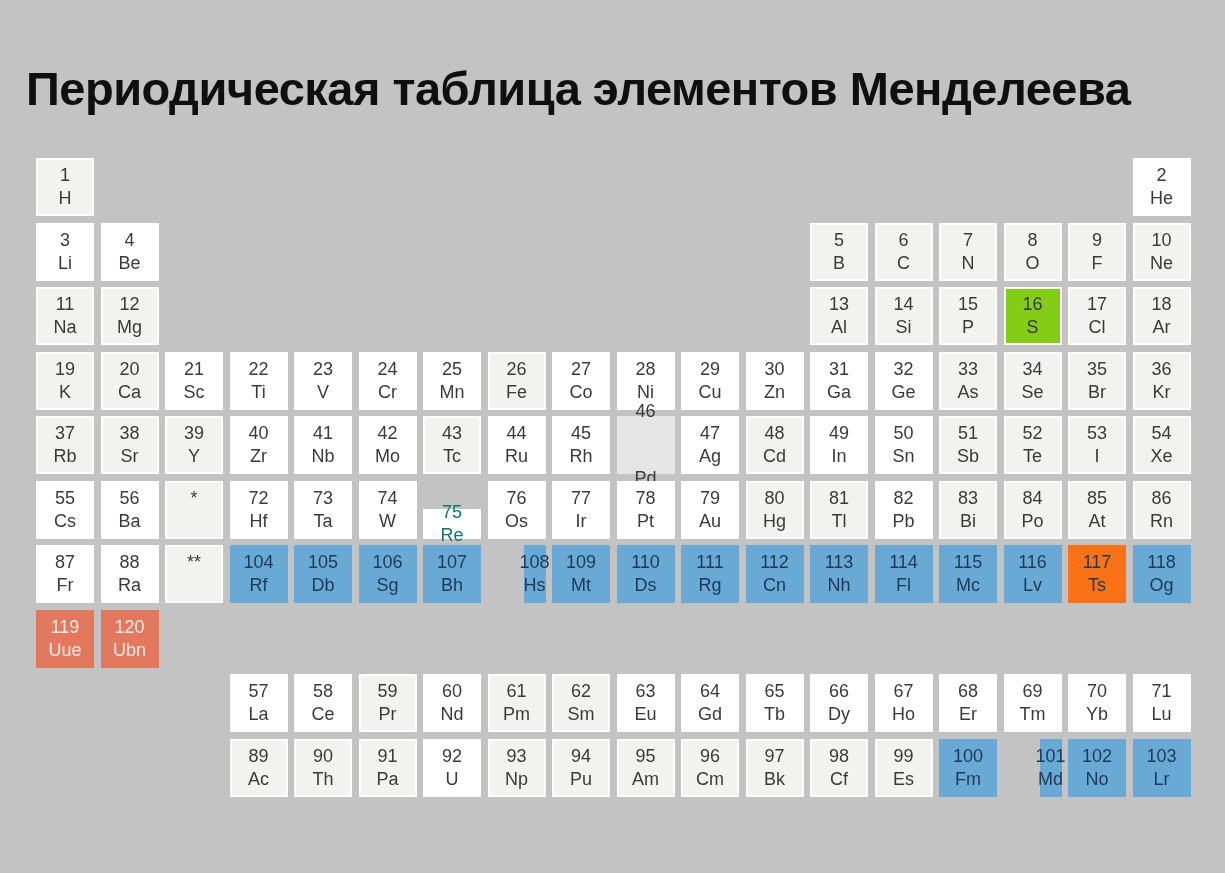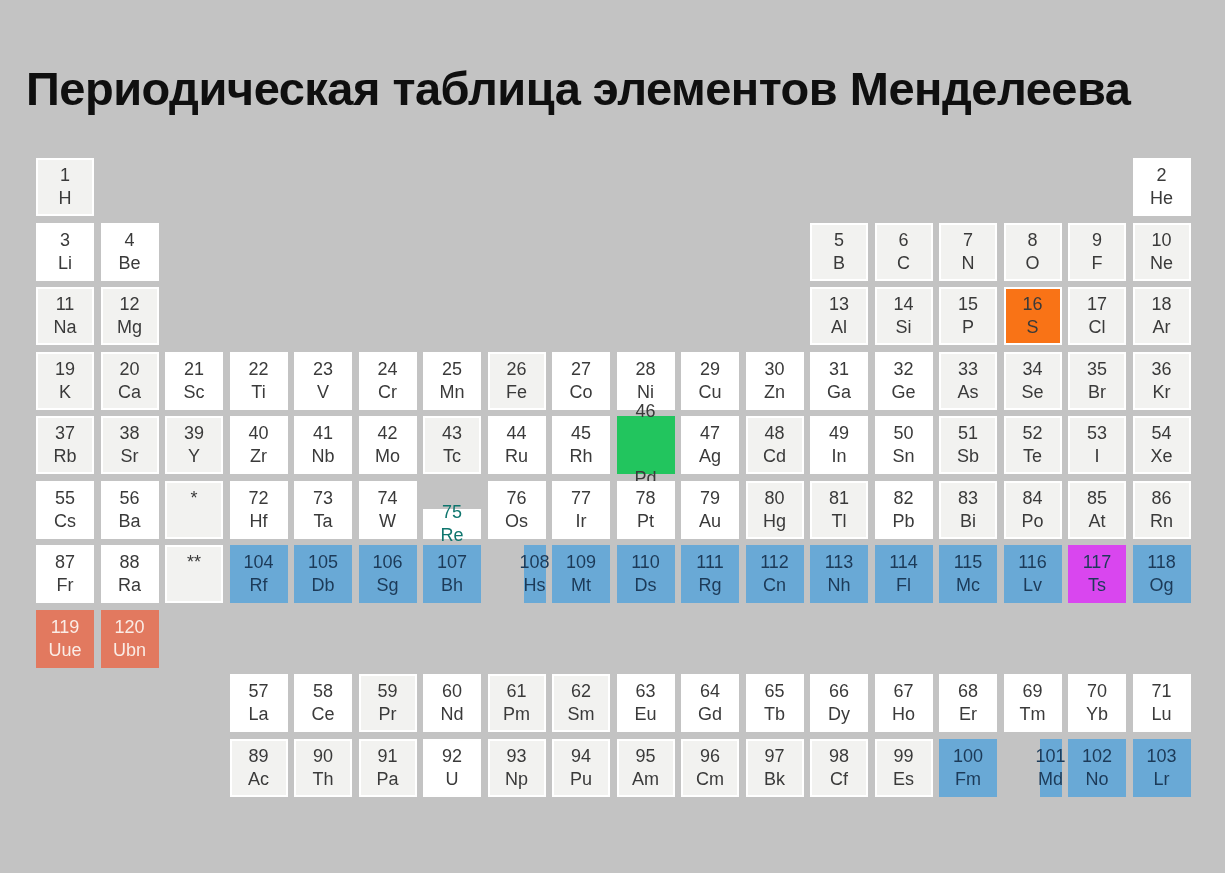--- a/index.html
+++ b/index.html
@@ -99,21 +99,21 @@
       <span>Al</span>
     </div>
     <div class="cell tone-g" style="grid-area: 3 / 14; background: rgb(242, 242, 240); color: rgb(58, 58, 58); border: 2px solid rgb(255, 255, 255);">
       <span>14</span>
       <span>Si</span>
     </div>
     <div class="cell tone-g" style="grid-area: 3 / 15; background: rgb(242, 242, 240); color: rgb(58, 58, 58); border: 2px solid rgb(255, 255, 255);">
       <span>15</span>
       <span>P</span>
     </div>
-    <div class="cell tone-g" style="grid-area: 3 / 16; background: #f97316; color: rgb(58, 58, 58); border: 2px solid rgb(255, 255, 255);">
+    <div class="cell tone-g" style="grid-area: 3 / 16; background: #84cc16; color: rgb(58, 58, 58); border: 2px solid rgb(255, 255, 255);">
       <span>16</span>
       <span>S</span>
     </div>
     <div class="cell tone-g" style="grid-area: 3 / 17; background: rgb(242, 242, 240); color: rgb(58, 58, 58); border: 2px solid rgb(255, 255, 255); text-align: center;">
       <span>17</span>
       <span>Cl</span>
     </div>
     <div class="cell tone-g" style="grid-area: 3 / 18; background: rgb(242, 242, 240); color: rgb(58, 58, 58); border: 2px solid rgb(255, 255, 255);">
       <span>18</span>
       <span>Ar</span>
@@ -219,21 +219,21 @@
       <span>Tc</span>
     </div>
     <div class="cell tone-w" style="grid-area: 5 / 8; background: rgb(255, 255, 255); color: rgb(58, 58, 58);">
       <span>44</span>
       <span>Ru</span>
     </div>
     <div class="cell tone-w" style="grid-area: 5 / 9; background: rgb(255, 255, 255); color: rgb(58, 58, 58);">
       <span>45</span>
       <span>Rh</span>
     </div>
-    <div class="cell tone-w" style="grid-area: 5 / 10; background: #22c55e; color: rgb(58, 58, 58); gap: 44px;">
+    <div class="cell tone-w" style="grid-area: 5 / 10; background: #e5e5e5; color: rgb(58, 58, 58); gap: 44px;">
       <span>46</span>
       <span>Pd</span>
     </div>
     <div class="cell tone-w" style="grid-area: 5 / 11; background: rgb(255, 255, 255); color: rgb(58, 58, 58);">
       <span>47</span>
       <span>Ag</span>
     </div>
     <div class="cell tone-g" style="grid-area: 5 / 12; background: rgb(242, 242, 240); color: rgb(58, 58, 58); border: 2px solid rgb(255, 255, 255);">
       <span>48</span>
       <span>Cd</span>
@@ -391,21 +391,21 @@
       <span>Fl</span>
     </div>
     <div class="cell tone-b" style="grid-area: 7 / 15; background: rgb(105, 169, 214); color: rgb(28, 58, 88);">
       <span>115</span>
       <span>Mc</span>
     </div>
     <div class="cell tone-b" style="grid-area: 7 / 16; background: rgb(105, 169, 214); color: rgb(28, 58, 88);">
       <span>116</span>
       <span>Lv</span>
     </div>
-    <div class="cell tone-b" style="grid-area: 7 / 17; background: #d946ef; color: rgb(28, 58, 88);">
+    <div class="cell tone-b" style="grid-area: 7 / 17; background: #f97316; color: rgb(28, 58, 88);">
       <span>117</span>
       <span>Ts</span>
     </div>
     <div class="cell tone-b" style="grid-area: 7 / 18; background: rgb(105, 169, 214); color: rgb(28, 58, 88);">
       <span>118</span>
       <span>Og</span>
     </div>
     <div class="cell tone-r" style="grid-area: 8 / 1; background: rgb(226, 121, 95); color: rgb(250, 236, 230);">
       <span>119</span>
       <span>Uue</span>

